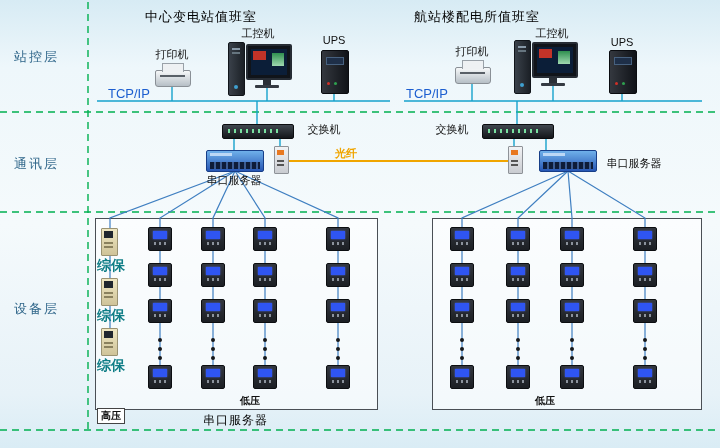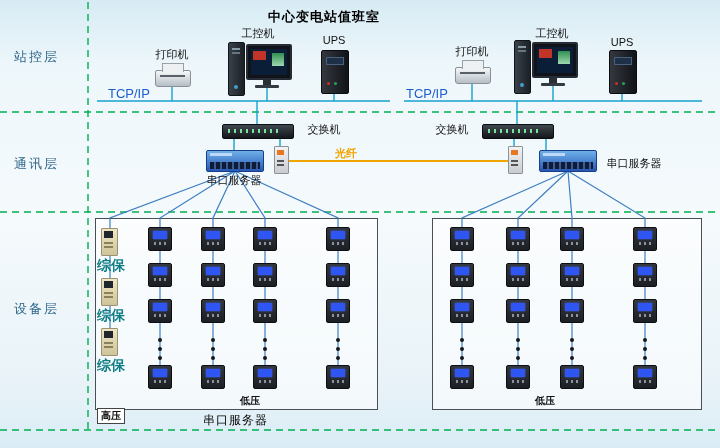--- a/index.html
+++ b/index.html
@@ -13,21 +13,21 @@
   body{width:720px;height:448px;font-family:"Liberation Sans",sans-serif}
   #stage{position:relative;width:720px;height:448px;overflow:hidden;
     background:linear-gradient(180deg,#d7ebf4 0%,#eef7fb 15%,#f5fafc 50%,#e7f2f8 88%,#d9ecf5 100%)}
   #wires{position:absolute;left:0;top:0;z-index:2}
   svg line.g{stroke:var(--layer-line-green);stroke-width:1.4;stroke-dasharray:7 5}
   svg line.b{stroke:var(--network-line-blue);stroke-width:1.4}
   svg polyline.c{stroke:var(--branch-line-blue);stroke-width:1.2;fill:none}
   svg line.f{stroke:var(--fiber-orange);stroke-width:2}
   .devbox{position:absolute;border:1px solid #4a4f55;background:rgba(255,255,255,.55);z-index:1}
   .layer-lbl{position:absolute;width:70px;font-size:13px;font-weight:normal;color:#2e6589;letter-spacing:2px;z-index:4}
-  .title{position:absolute;font-size:13px;font-weight:bold;color:#000;text-align:right;letter-spacing:1px;z-index:4}
+  .title{position:absolute;font-size:13px;font-weight:normal;color:#000;text-align:left;letter-spacing:1px;z-index:4}
   .lbl{position:absolute;font-size:11px;color:#111;text-align:center;z-index:4;white-space:nowrap}
   .tcpip{position:absolute;font-size:13px;font-weight:normal;color:var(--tcpip-text-blue);z-index:4}
   .fiber-lbl{position:absolute;font-size:11px;font-weight:bold;color:var(--fiber-orange);text-align:center;z-index:4}
   .caption{position:absolute;font-size:12px;color:#000;text-align:center;letter-spacing:1px;z-index:4}
   .tag{position:absolute;font-size:10px;font-weight:bold;color:#111;z-index:4;text-align:center}
   .tag.boxed{border:1px solid #444;background:#fff;padding:0 3px}
   
   .printer{position:absolute;width:34px;height:15px;background:linear-gradient(#f6f8f9,#b6bfc6);border:1px solid #8a9096;border-radius:2px 2px 3px 3px;z-index:3}
   .printer::before{content:"";position:absolute;left:6px;top:-8px;width:20px;height:8px;background:#eef1f3;border:1px solid #99a1a8;border-bottom:none}
   .printer::after{content:"";position:absolute;left:4px;top:4px;width:25px;height:2px;background:#596067}
@@ -123,20 +123,21 @@
   <div class="mbase" style="left:255px;top:85px"></div>
   <div class="ups" style="left:321px;top:50px"></div>
 
   <div class="switch" style="left:222px;top:124px"></div>
   <div class="lbl" style="left:298px;top:122px;width:52px">交换机</div>
   <div class="serial" style="left:206px;top:150px"></div>
   <div class="lbl" style="left:194px;top:173px;width:80px">串口服务器</div>
   <div class="converter" style="left:274px;top:146px"></div>
   <div class="fiber-lbl" style="left:324px;top:146px;width:44px">光纤</div>
 
+  <div class="title" style="left:414px;top:8px;width:235px">航站楼配电所值班室</div>
   <div class="lbl" style="left:450px;top:44px;width:44px">打印机</div>
   <div class="lbl" style="left:520px;top:26px;width:64px">工控机</div>
   <div class="lbl" style="left:606px;top:36px;width:32px">UPS</div>
   <div class="tcpip" style="left:406px;top:86px">TCP/IP</div>
 
   <div class="printer" style="left:455px;top:67px"></div>
   <div class="tower" style="left:514px;top:40px"></div>
   <div class="monitor" style="left:532px;top:42px">
       <div class="scr"></div>
     </div>

